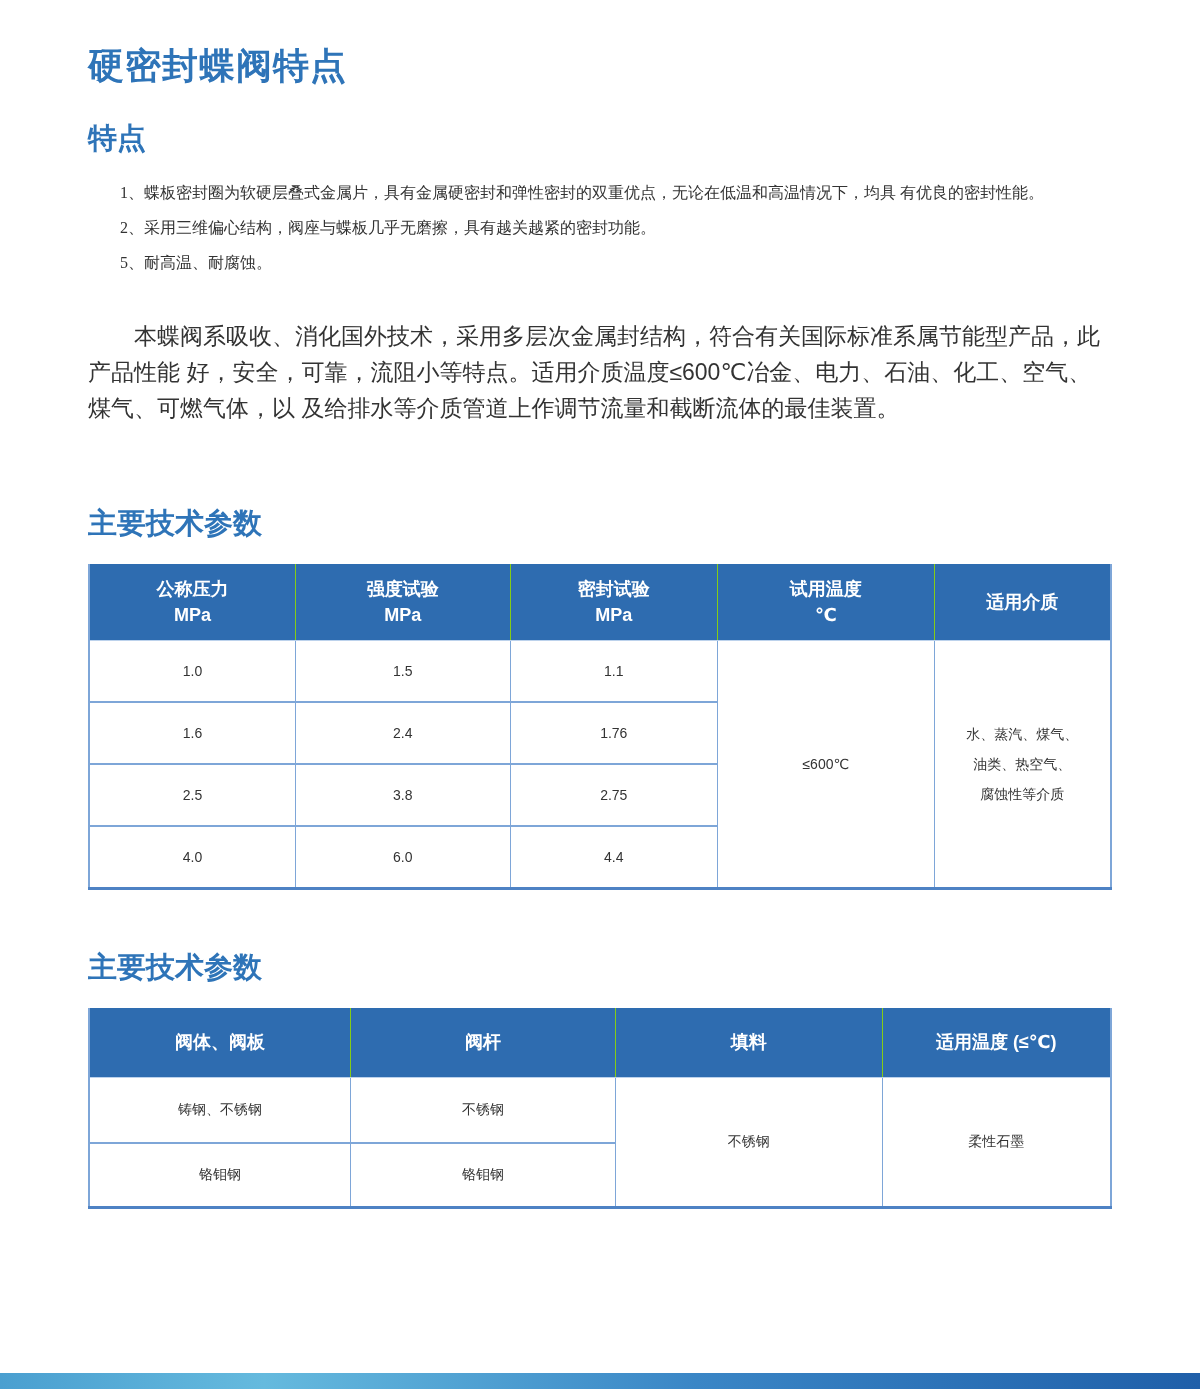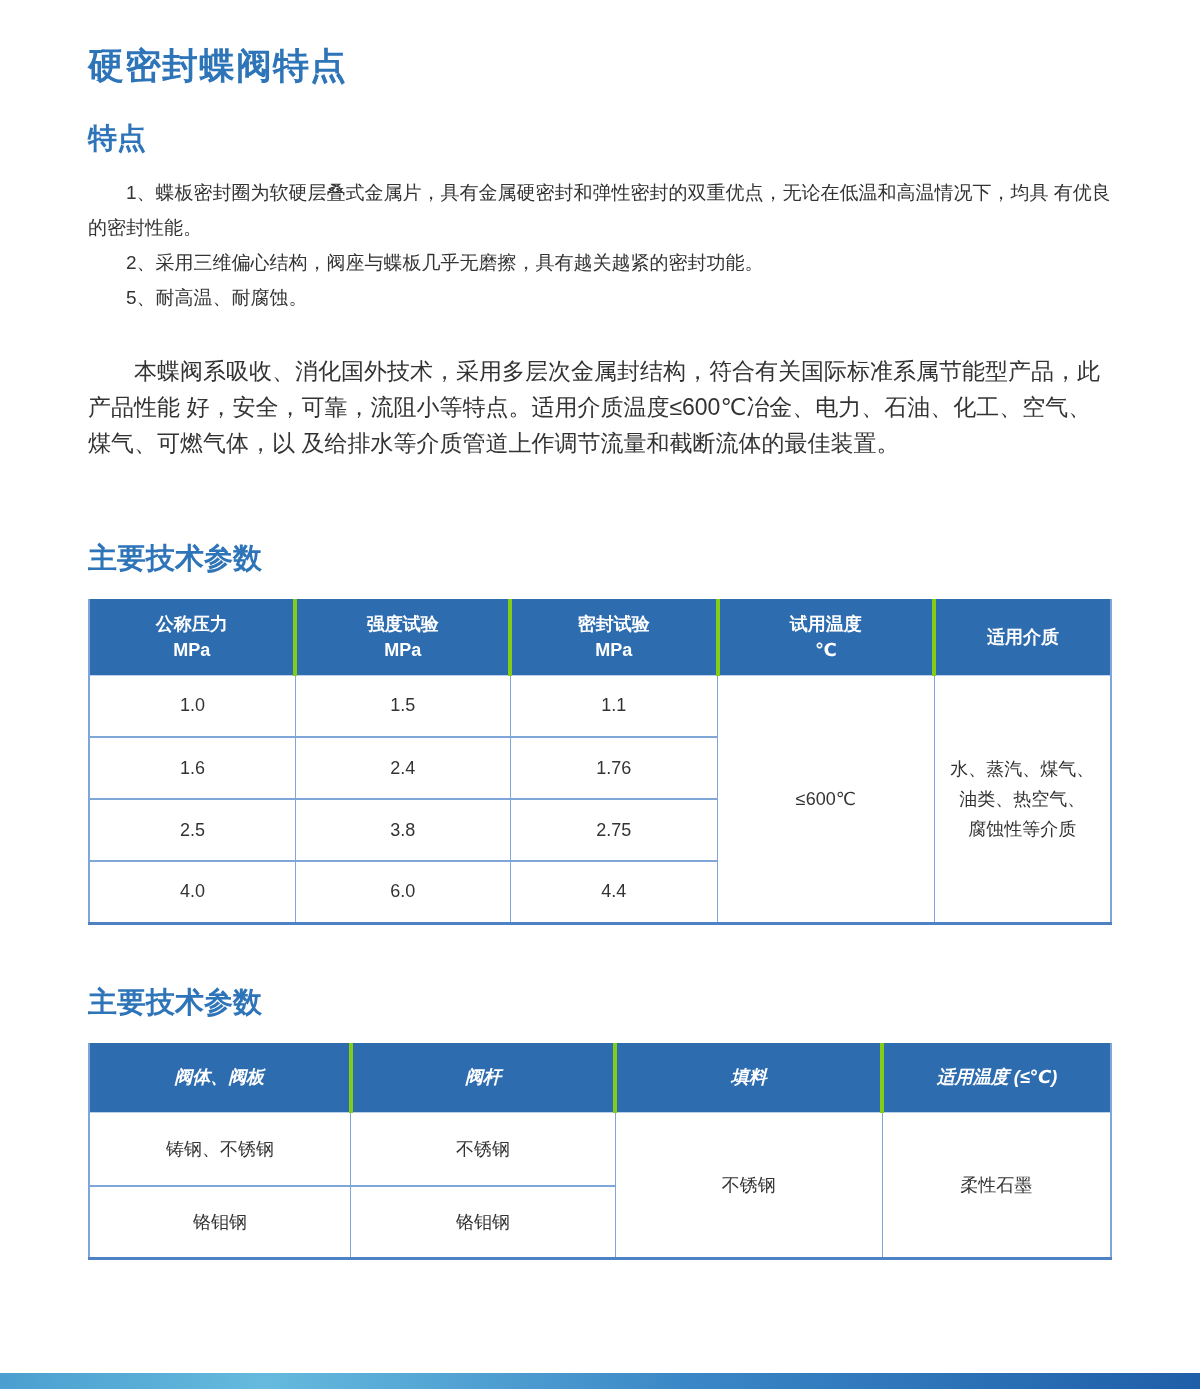--- a/index.html
+++ b/index.html
@@ -24,24 +24,25 @@
     margin-bottom: 28px;
   }
   .section-heading {
     font-size: 29px;
     font-weight: bold;
     color: var(--accent, #2E74B8);
     margin-bottom: 16px;
   }
   .feature-list { margin-bottom: 38px; }
   .feature-item {
-    font-size: 19px;
+    font-size: 16px;
     line-height: 35px;
     color: #333333;
     text-indent: 2em;
+    font-family: Liberation Serif, serif;
   }
   .usage-section { margin-bottom: 0; }
   .usage-paragraph {
     font-size: 23px;
     line-height: 36px;
     color: #333333;
     text-indent: 2em;
   }
 
   .params-section-1 { margin-top: 78px; }
@@ -56,41 +57,41 @@
     border-right: 2px solid var(--border-light, #7EA6D8);
     border-bottom: 3px solid var(--border-strong, #4E82C4);
   }
   table.params-table th {
     background: var(--table-header-bg, #2E6CB0);
     color: #ffffff;
     font-size: 18px;
     font-weight: bold;
     text-align: center;
     vertical-align: middle;
-    border-right: 4px solid #84cc16;
+    border-right: 1px solid #84cc16;
     border-bottom: 1px solid #bcd2ec;
   }
   table.params-table th:last-child { border-right: none; }
   table.params-table td {
-    font-size: 18px;
+    font-size: 14px;
     color: #333333;
     text-align: center;
     vertical-align: middle;
     border: 1px solid var(--border-light, #7EA6D8);
     border-top-width: 2px;
     background: #ffffff;
   }
   table.params-table tr.first-body-row td { border-top-width: 1px; }
   table.params-table td:first-child { border-left: none; }
   table.params-table td:last-child { border-right: none; }
 
   .t1 th { height: 76px; }
   .t1 td { height: 62px; }
-  .t2 th { height: 70px; font-style: italic; }
-  .t2 td { height: 73px; margin-left: 9px; }
+  .t2 th { height: 70px; }
+  .t2 td { height: 65px; margin-left: 9px; }
 
   .th-line { display: block; line-height: 26px; }
   .cell-line { display: block; line-height: 30px; }
 
   .footer-bar {
     position: absolute;
     left: 0; bottom: 0;
     width: 100%; height: 16px;
     background: linear-gradient(90deg, #4a9fd0 0%, #65bade 22%, #3a86c6 58%, #1f5fa9 100%);
   }

